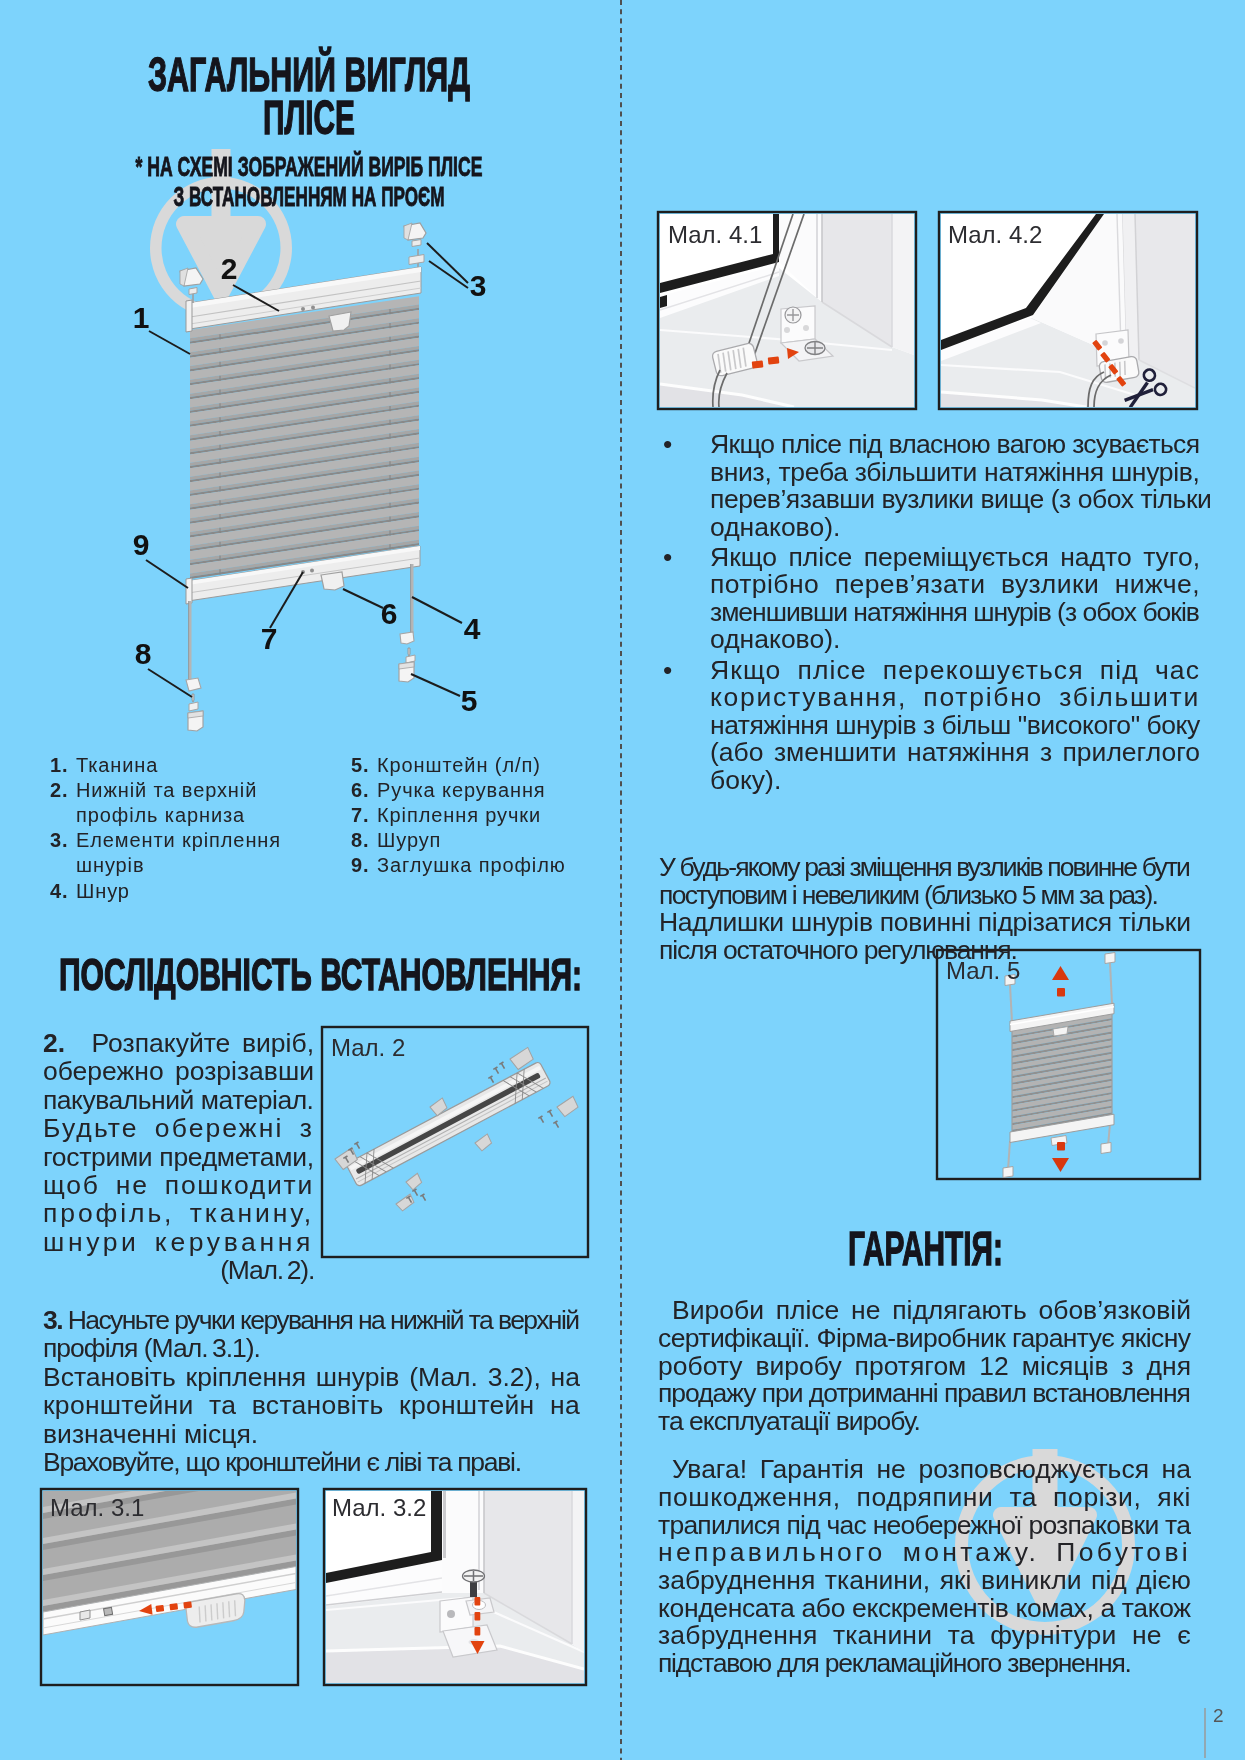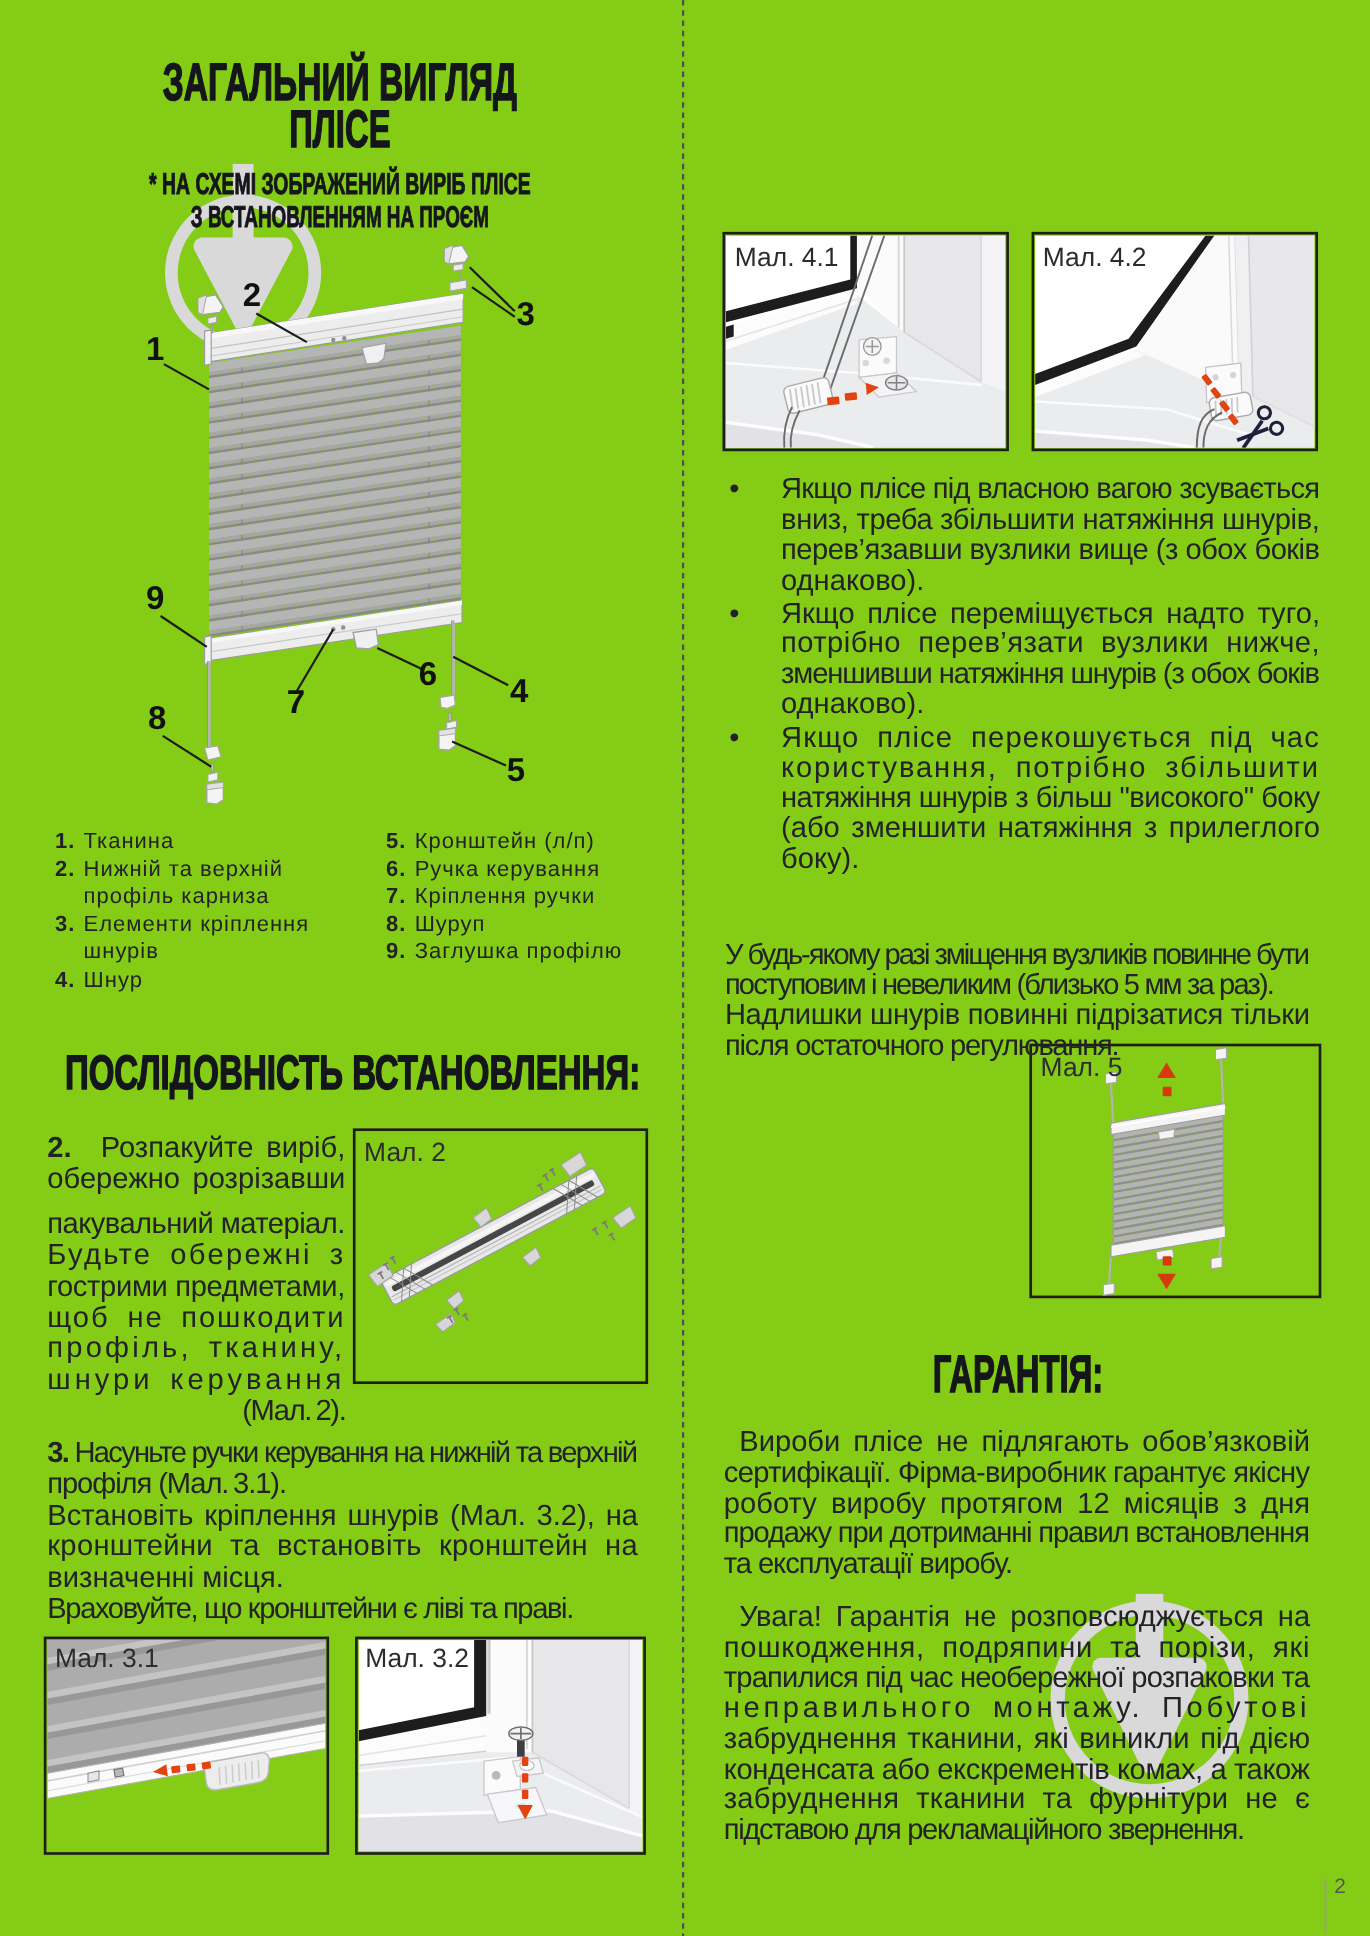--- a/index.html
+++ b/index.html
@@ -1,14 +1,14 @@
 <!DOCTYPE html>
 <html><head><meta charset="utf-8"><style>
 html,body{margin:0;padding:0;background:#fff}
-#page{position:relative;width:1245px;height:1760px;background:#84cc16;overflow:hidden;transform:translateZ(0);
+#page{position:relative;width:1245px;height:1760px;background:#7dd3fc;overflow:hidden;transform:translateZ(0);
   font-family:"Liberation Sans",sans-serif;color:#232327}
 .dnum{position:absolute;font-weight:bold;font-size:30px;color:#111;width:30px;text-align:center;z-index:2}
 .lbl{position:absolute;font-size:24px;color:#2c2c30;z-index:2}
 .bt{position:absolute;z-index:2}
 b{font-weight:bold}
 </style></head>
 <body>
 <div id="page">
     <svg width="1245" height="1760" viewBox="0 0 1245 1760" style="position:absolute;left:0;top:0;z-index:1">
       <g fill="#d9d9d9">
@@ -483,40 +483,40 @@
     <div class="bt" style="left:351px;top:753.09px;width:300px;font-size:20px;line-height:25.1px;letter-spacing:0.9px">
       <div style="position:relative;padding-left:26px"><b style="position:absolute;left:0;top:0">5.</b>Кронштейн (л/п)</div>
       <div style="position:relative;padding-left:26px"><b style="position:absolute;left:0;top:0">6.</b>Ручка керування</div>
       <div style="position:relative;padding-left:26px"><b style="position:absolute;left:0;top:0">7.</b>Кріплення ручки</div>
       <div style="position:relative;padding-left:26px"><b style="position:absolute;left:0;top:0">8.</b>Шуруп</div>
       <div style="position:relative;padding-left:26px"><b style="position:absolute;left:0;top:0">9.</b>Заглушка профілю</div>
     </div>
     <div class="bt" style="left:43px;top:1028.92px;width:271px;font-size:26.5px;line-height:28.4px">
       <div style="text-align:justify;text-align-last:justify;"><b>2.</b> Розпакуйте виріб,</div>
       <div style="text-align:justify;text-align-last:justify;">обережно розрізавши</div>
-      <div style="white-space:nowrap;letter-spacing:-0.49px;margin-top:12px;">пакувальний матеріал.</div>
+      <div style="white-space:nowrap;letter-spacing:-0.49px;">пакувальний матеріал.</div>
       <div style="letter-spacing:2.09px;text-align:justify;text-align-last:justify;">Будьте обережні з</div>
       <div style="white-space:nowrap;letter-spacing:-0.31px;">гострими предметами,</div>
       <div style="letter-spacing:1.73px;text-align:justify;text-align-last:justify;">щоб не пошкодити</div>
       <div style="letter-spacing:2.90px;text-align:justify;text-align-last:justify;">профіль, тканину,</div>
       <div style="letter-spacing:3.63px;text-align:justify;text-align-last:justify;">шнури керування</div>
       <div style="white-space:nowrap;letter-spacing:-1.25px;text-align:right;">(Мал. 2).</div>
     </div>
     <div class="bt" style="left:43px;top:1305.87px;width:537px;font-size:26.5px;line-height:28.5px">
       <div style="white-space:nowrap;letter-spacing:-1.58px;"><b>3.</b> Насуньте ручки керування на нижній та верхній</div>
       <div style="white-space:nowrap;letter-spacing:-0.99px;">профіля (Мал. 3.1).</div>
       <div style="text-align:justify;text-align-last:justify;">Встановіть кріплення шнурів (Мал. 3.2), на</div>
       <div style="letter-spacing:0.28px;text-align:justify;text-align-last:justify;">кронштейни та встановіть кронштейн на</div>
       <div style="white-space:nowrap;">визначенні місця.</div>
       <div style="white-space:nowrap;letter-spacing:-1.27px;">Враховуйте, що кронштейни є ліві та праві.</div>
     </div>
     <div class="bt" style="left:659px;top:431.373px;width:541px;font-size:26.5px;line-height:27.5px">
       <div style="position:relative;padding-left:51px;white-space:nowrap;letter-spacing:-0.67px;"><span style="position:absolute;left:4px;letter-spacing:0">•</span>Якщо плісе під власною вагою зсувається</div>
       <div style="position:relative;padding-left:51px;white-space:nowrap;letter-spacing:-0.31px;">вниз, треба збільшити натяжіння шнурів,</div>
-      <div style="position:relative;padding-left:51px;white-space:nowrap;letter-spacing:-0.45px;">перев’язавши вузлики вище (з обох боків</div>
+      <div style="position:relative;padding-left:51px;white-space:nowrap;letter-spacing:-0.45px;">перев’язавши вузлики вище (з обох тільки</div>
       <div style="position:relative;padding-left:51px;white-space:nowrap;">однаково).</div>
       <div style="position:relative;padding-left:51px;text-align:justify;text-align-last:justify;margin-top:2.6px;"><span style="position:absolute;left:4px;letter-spacing:0">•</span>Якщо плісе переміщується надто туго,</div>
       <div style="position:relative;padding-left:51px;letter-spacing:0.41px;text-align:justify;text-align-last:justify;">потрібно перев’язати вузлики нижче,</div>
       <div style="position:relative;padding-left:51px;white-space:nowrap;letter-spacing:-1.00px;">зменшивши натяжіння шнурів (з обох боків</div>
       <div style="position:relative;padding-left:51px;white-space:nowrap;">однаково).</div>
       <div style="position:relative;padding-left:51px;letter-spacing:1.08px;text-align:justify;text-align-last:justify;margin-top:2.6px;"><span style="position:absolute;left:4px;letter-spacing:0">•</span>Якщо плісе перекошується під час</div>
       <div style="position:relative;padding-left:51px;letter-spacing:1.73px;text-align:justify;text-align-last:justify;">користування, потрібно збільшити</div>
       <div style="position:relative;padding-left:51px;white-space:nowrap;letter-spacing:-0.46px;">натяжіння шнурів з більш "високого" боку</div>
       <div style="position:relative;padding-left:51px;text-align:justify;text-align-last:justify;">(або зменшити натяжіння з прилеглого</div>
       <div style="position:relative;padding-left:51px;white-space:nowrap;">боку).</div>

